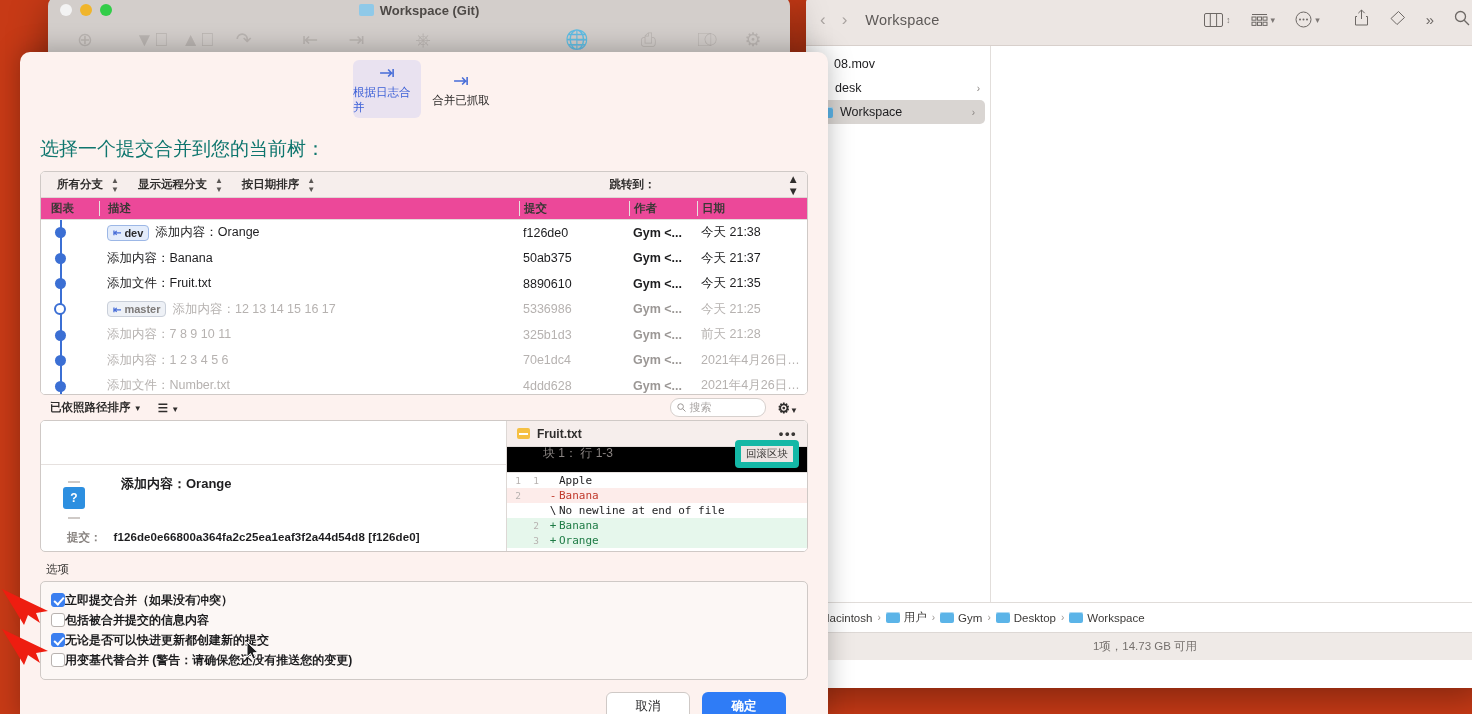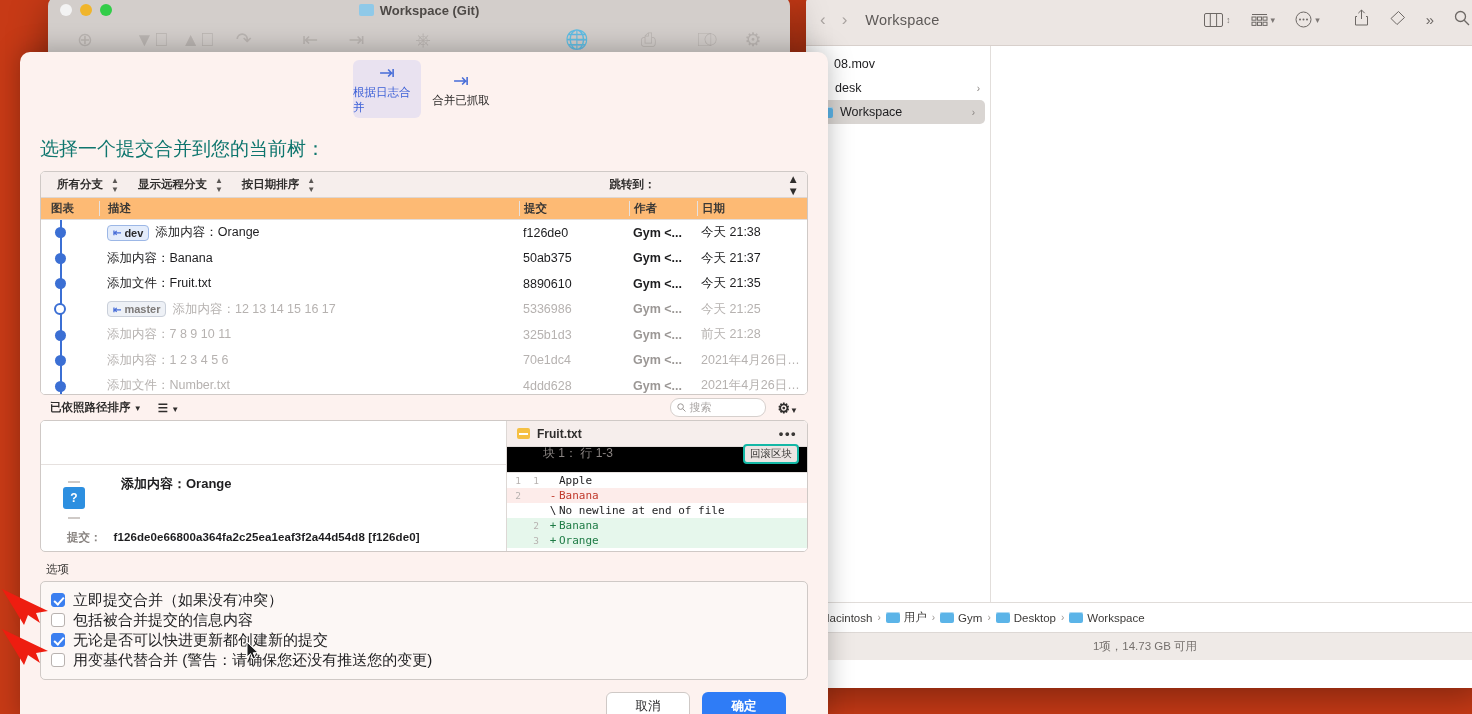--- a/index.html
+++ b/index.html
@@ -112,21 +112,21 @@
   .filterbar {
     height: 26px; background: #f6eeec; border-bottom: 1px solid #ddd6d3;
     display: flex; align-items: center; padding: 0 8px; font-size: 11.5px; color: #2f2d2c; gap: 4px;
   }
   .fsel { display: flex; align-items: center; gap: 8px; padding: 0 8px; font-weight: bold; }
   .fsel .ud { font-size: 8px; color: #5a5654; letter-spacing: -1px; }
   .jump { margin-left: auto; display: flex; align-items: center; gap: 6px; font-weight: bold; }
   .jump .fill { width: 120px; }
 
   .hdr-row {
-    height: 22px; background: #fdba74; border-bottom: 1px solid #e2dddb;
+    height: 22px; background: #ec4899; border-bottom: 1px solid #e2dddb;
     display: flex; align-items: center; font-size: 11.5px; color: #3a3836; font-weight: bold;
   }
   .c-graph { width: 58px; padding-left: 10px; }
   .c-desc  { flex: 1; padding-left: 8px; border-left: 1px solid #e6e1df; }
   .c-hash  { width: 110px; padding-left: 4px; border-left: 1px solid #e6e1df; }
   .c-auth  { width: 68px; padding-left: 4px; border-left: 1px solid #e6e1df; }
   .c-date  { width: 110px; padding-left: 4px; border-left: 1px solid #e6e1df; }
 
   .commits { position: relative; height: 174px; background: #fff; }
   .crow { display: flex; align-items: center; height: 25.5px; font-size: 12.5px; color: #1d1d1f; }
@@ -179,34 +179,34 @@
   }
   .dt-ico { width: 13px; height: 11px; background: #f5c043; border-radius: 2px; position: relative; }
   .dt-ico::after { content: ""; position: absolute; left: 2px; top: 4.5px; right: 2px; height: 2px; background: #fff; }
   .dots3 { margin-left: auto; letter-spacing: 1.5px; color: #3a3836; font-size: 13px; }
   .hunkhdr {
     height: 26px; background: #000000; display: flex; align-items: center;
     padding: 0 8px 12px 36px; font-size: 12px; color: #8a8482; border-bottom: 1px solid #e6e1df;
   }
   .revertbtn {
     margin-left: auto; font-size: 10.5px; color: #3a3836; background: #ece5e3;
-    border: 2px solid #14b8a6; border-radius: 4px; padding: 1px 5px;
+    border: 6px solid #14b8a6; border-radius: 4px; padding: 1px 5px;
   }
   .dline { display: flex; font-family: "DejaVu Sans Mono", monospace; font-size: 11px; height: 15px; align-items: center; }
   .ln { width: 14px; text-align: right; color: #b7b2b0; font-size: 9.5px; flex: none; }
   .ln2 { width: 18px; text-align: right; color: #b7b2b0; font-size: 9.5px; flex: none; margin-right: 8px; }
   .sign { width: 12px; flex: none; text-align: center; }
   .dline.del { background: #fdecea; color: #c0392b; }
   .dline.add { background: #e6f7ec; color: #1e7b45; }
   .dline.ctx { color: #1d1d1f; }
   .dline.meta { color: #1d1d1f; }
 
   .options-label { font-size: 11.5px; color: #3a3836; margin: 10px 0 4px 6px; }
   .options-box { border: 1px solid #cfc9c6; border-radius: 5px; background: #fcf7f5; padding: 8px 10px 9px; }
-  .optrow { display: flex; align-items: center; gap: 8px; height: 20px; font-size: 15px; color: #1d1d1f; font-weight: normal; }
+  .optrow { display: flex; align-items: center; height: 20px; font-size: 12px; color: #1d1d1f; font-weight: bold; }
   .cb { width: 14px; height: 14px; border-radius: 3px; border: 1px solid #b8b2af; background: #fff; flex: none; }
   .cb.on { background: #3b7ff0; border-color: #3b7ff0; position: relative; }
   .cb.on::after {
     content: ""; position: absolute; left: 4px; top: 1px; width: 4px; height: 8px;
     border: solid #fff; border-width: 0 2px 2px 0; transform: rotate(42deg);
   }
   .sheet-footer { display: flex; justify-content: flex-end; gap: 12px; padding: 12px 22px 0; }
   .btn { height: 28px; min-width: 84px; border-radius: 6px; font-size: 12.5px;
     display: flex; align-items: center; justify-content: center; }
   .btn-cancel { background: #fff; border: 1px solid #cfc9c6; color: #1d1d1f; }

